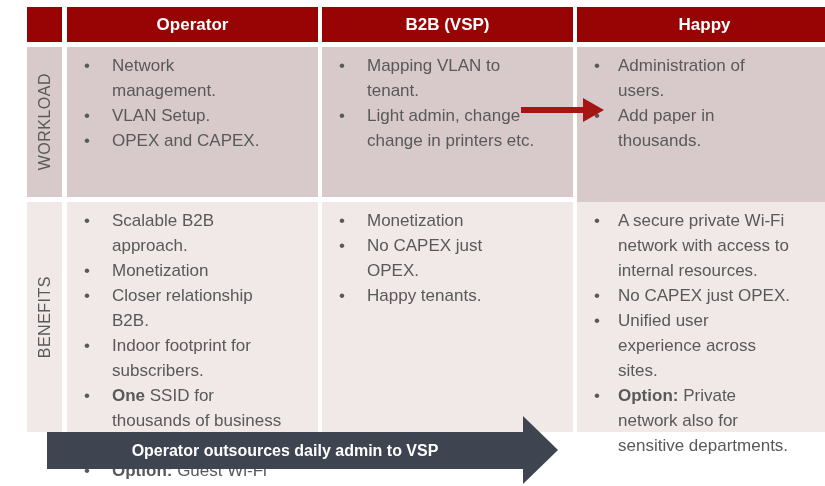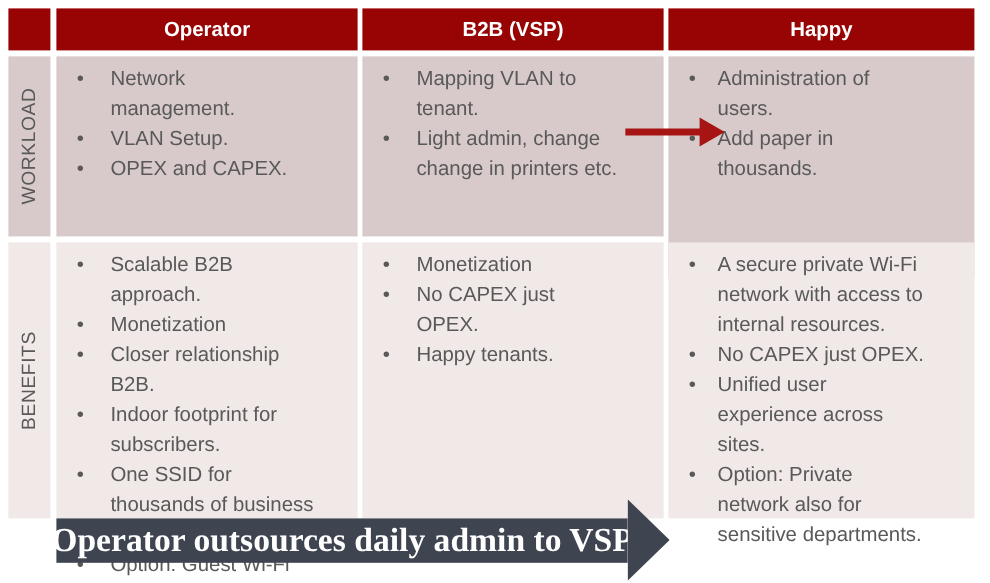--- a/index.html
+++ b/index.html
@@ -13,21 +13,21 @@
     --banner_text:#ffffff;
     --red_arrow:#A61414;
     --page_bg:#ffffff;
   }
   html,body{margin:0;padding:0;background:var(--page_bg);}
   .slide{
     position:relative;width:825px;height:486px;background:var(--page_bg);
     font-family:"Liberation Sans","DejaVu Sans",sans-serif;
     color:var(--body_text);overflow:hidden;
   }
-  .cell{position:absolute;box-sizing:border-box;z-index:1;}
+  .cell{position:absolute;box-sizing:border-box;z-index:1;margin-left:20px;}
   .hdr{
     background:var(--header_bg);color:var(--header_text);
     display:flex;align-items:center;justify-content:center;
     font-size:17px;font-weight:700;
   }
   .rowcell{font-size:17px;line-height:25px;}
   .workload-bg{background:var(--workload_bg);}
   .benefits-bg{background:var(--benefits_bg);}
   .labelcell{
     display:flex;align-items:center;justify-content:center;
@@ -38,28 +38,28 @@
     font-size:16px;letter-spacing:0.5px;white-space:nowrap;
   }
   ul.bullets{margin:0;padding:6px 0 0 0;list-style:none;}
   ul.bullets li{position:relative;margin:0;}
   ul.bullets li::before{
     content:"\2022";position:absolute;left:17px;top:0;color:var(--body_text);
   }
   .pad-op li{padding-left:45px;padding-right:36px;}
   .pad-b2b li{padding-left:45px;padding-right:38px;}
   .pad-tn li{padding-left:41px;padding-right:42px;}
-  ul.bullets b{font-weight:400;}
+  ul.bullets b{font-weight:700;}
   .banner-body{
     position:absolute;left:47px;top:432px;width:476px;height:37px;
     background:var(--banner_bg);z-index:5;
     display:flex;align-items:center;justify-content:center;
   }
   .banner-label{
-    color:var(--banner_text);font-size:28px;font-weight:600;white-space:nowrap;font-family:Liberation Serif, serif;
+    color:var(--banner_text);font-size:16px;font-weight:600;white-space:nowrap;
   }
   .banner-head{position:absolute;left:523px;top:416px;z-index:5;}
   .red-arrow{position:absolute;left:521px;top:96px;z-index:3;}
 </style>
 </head>
 <body>
 
 <div class="slide">
 
   <div class="cell hdr" style="left:7px;top:7px;width:35px;height:35px;"></div>

